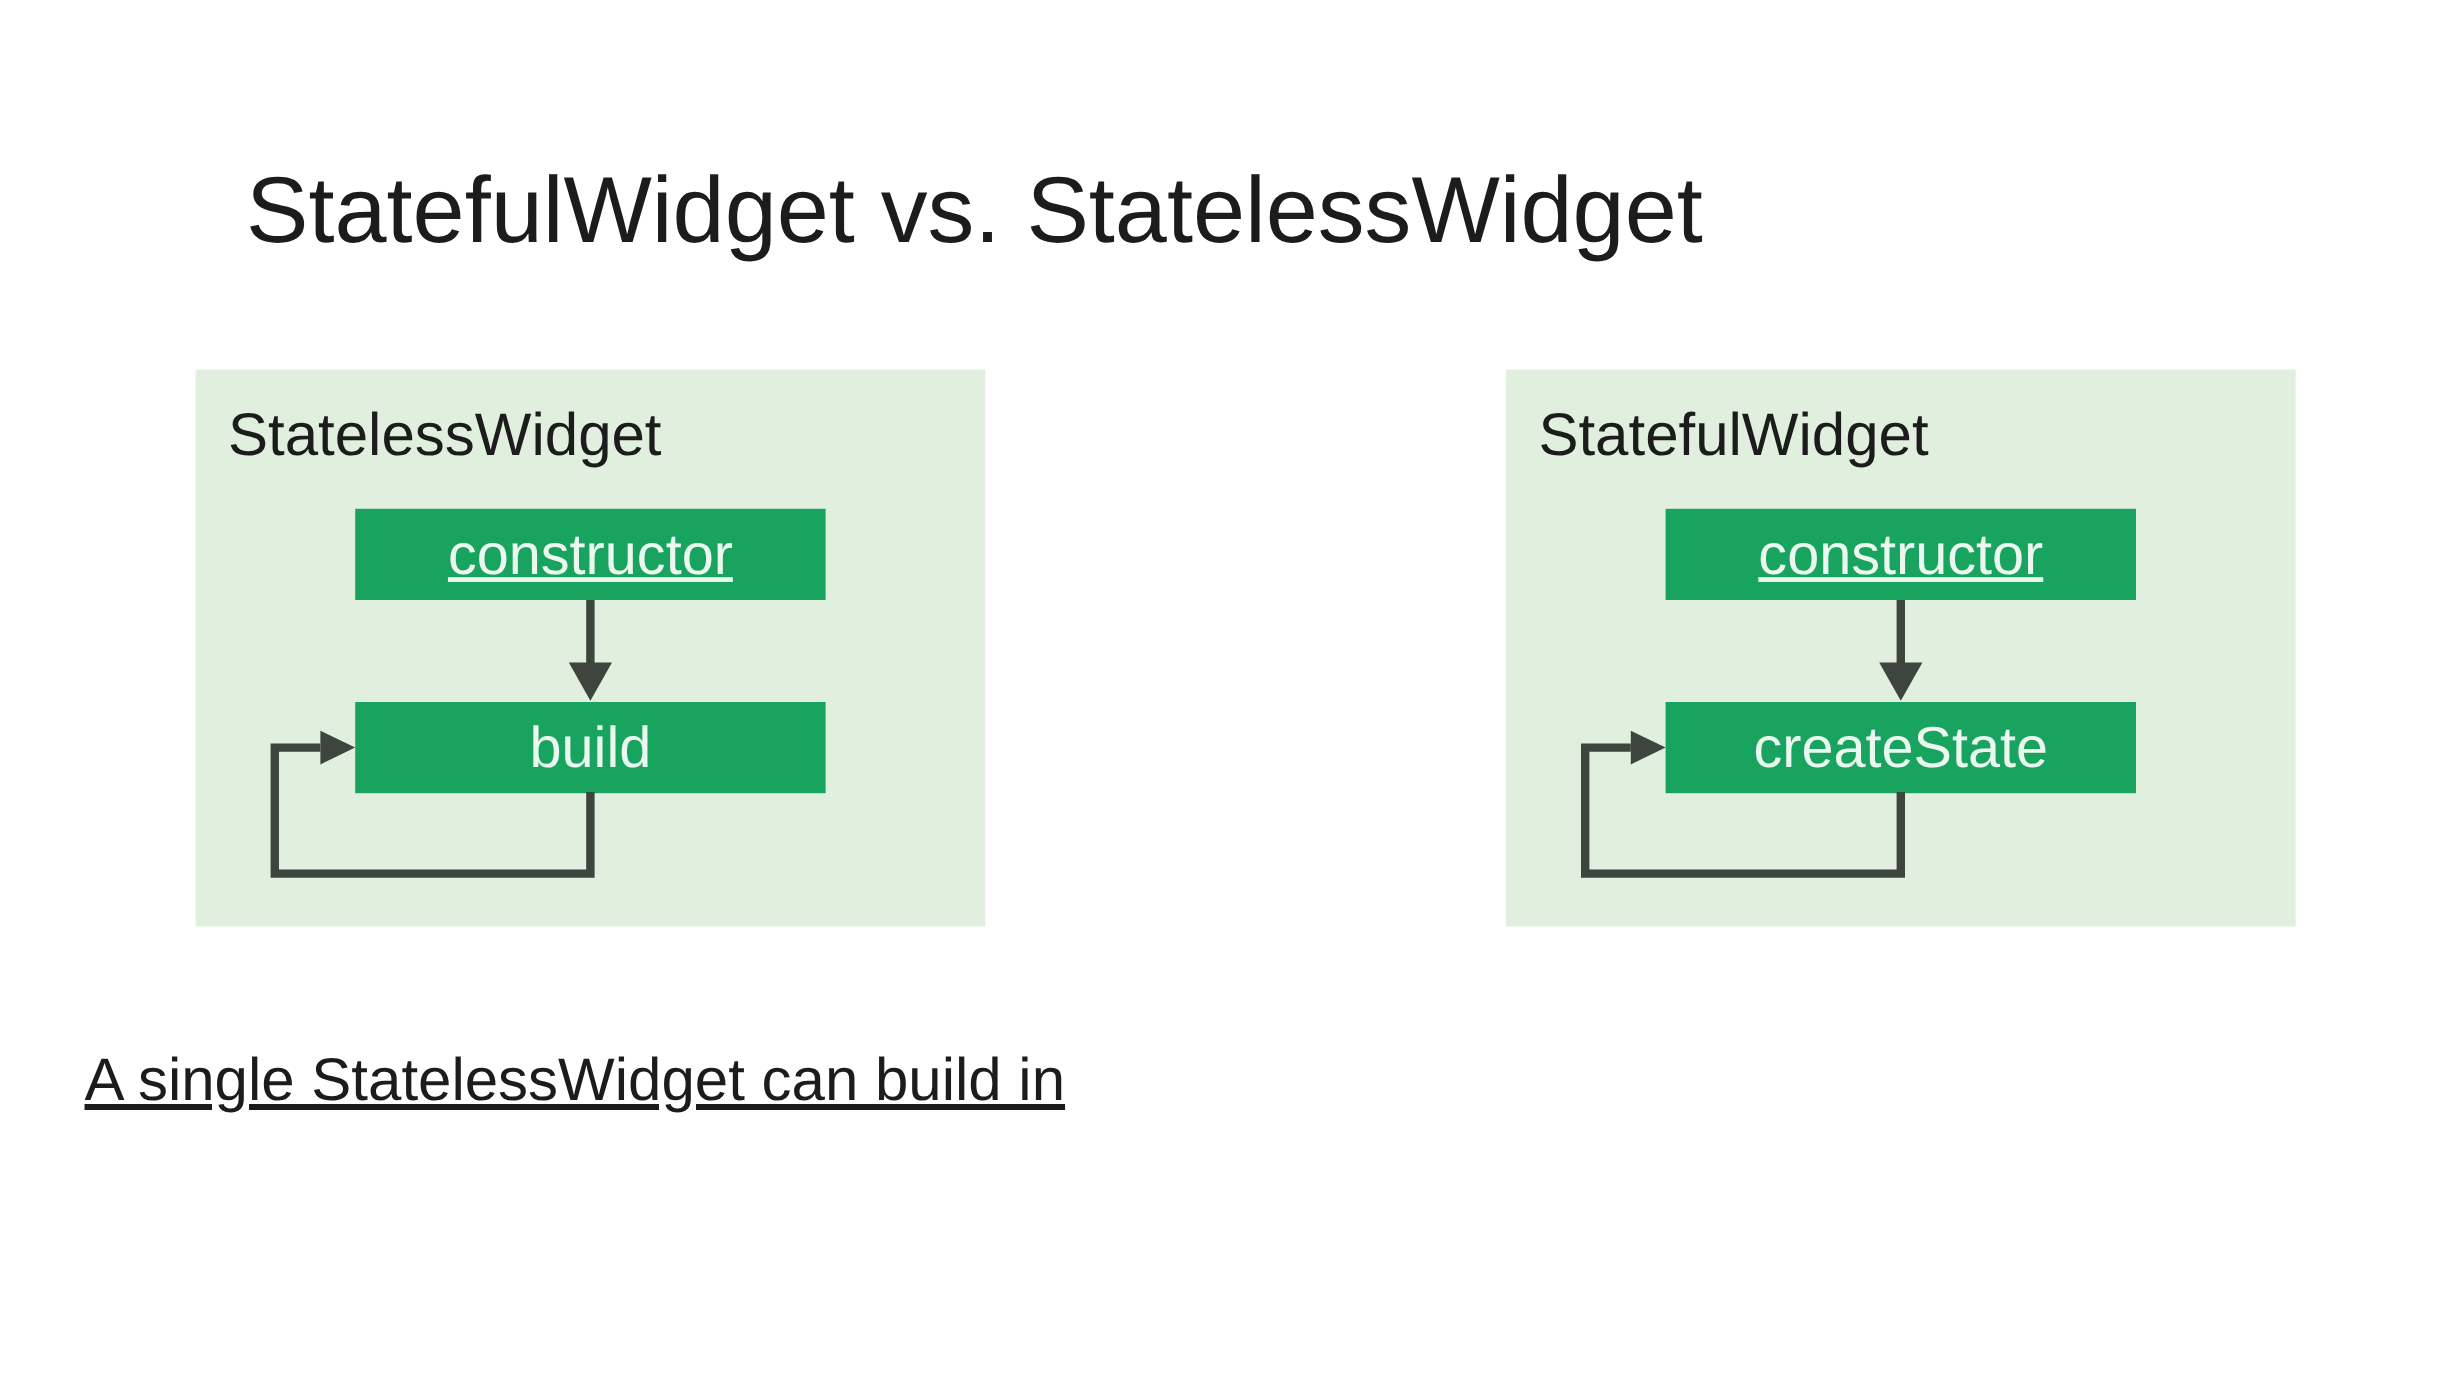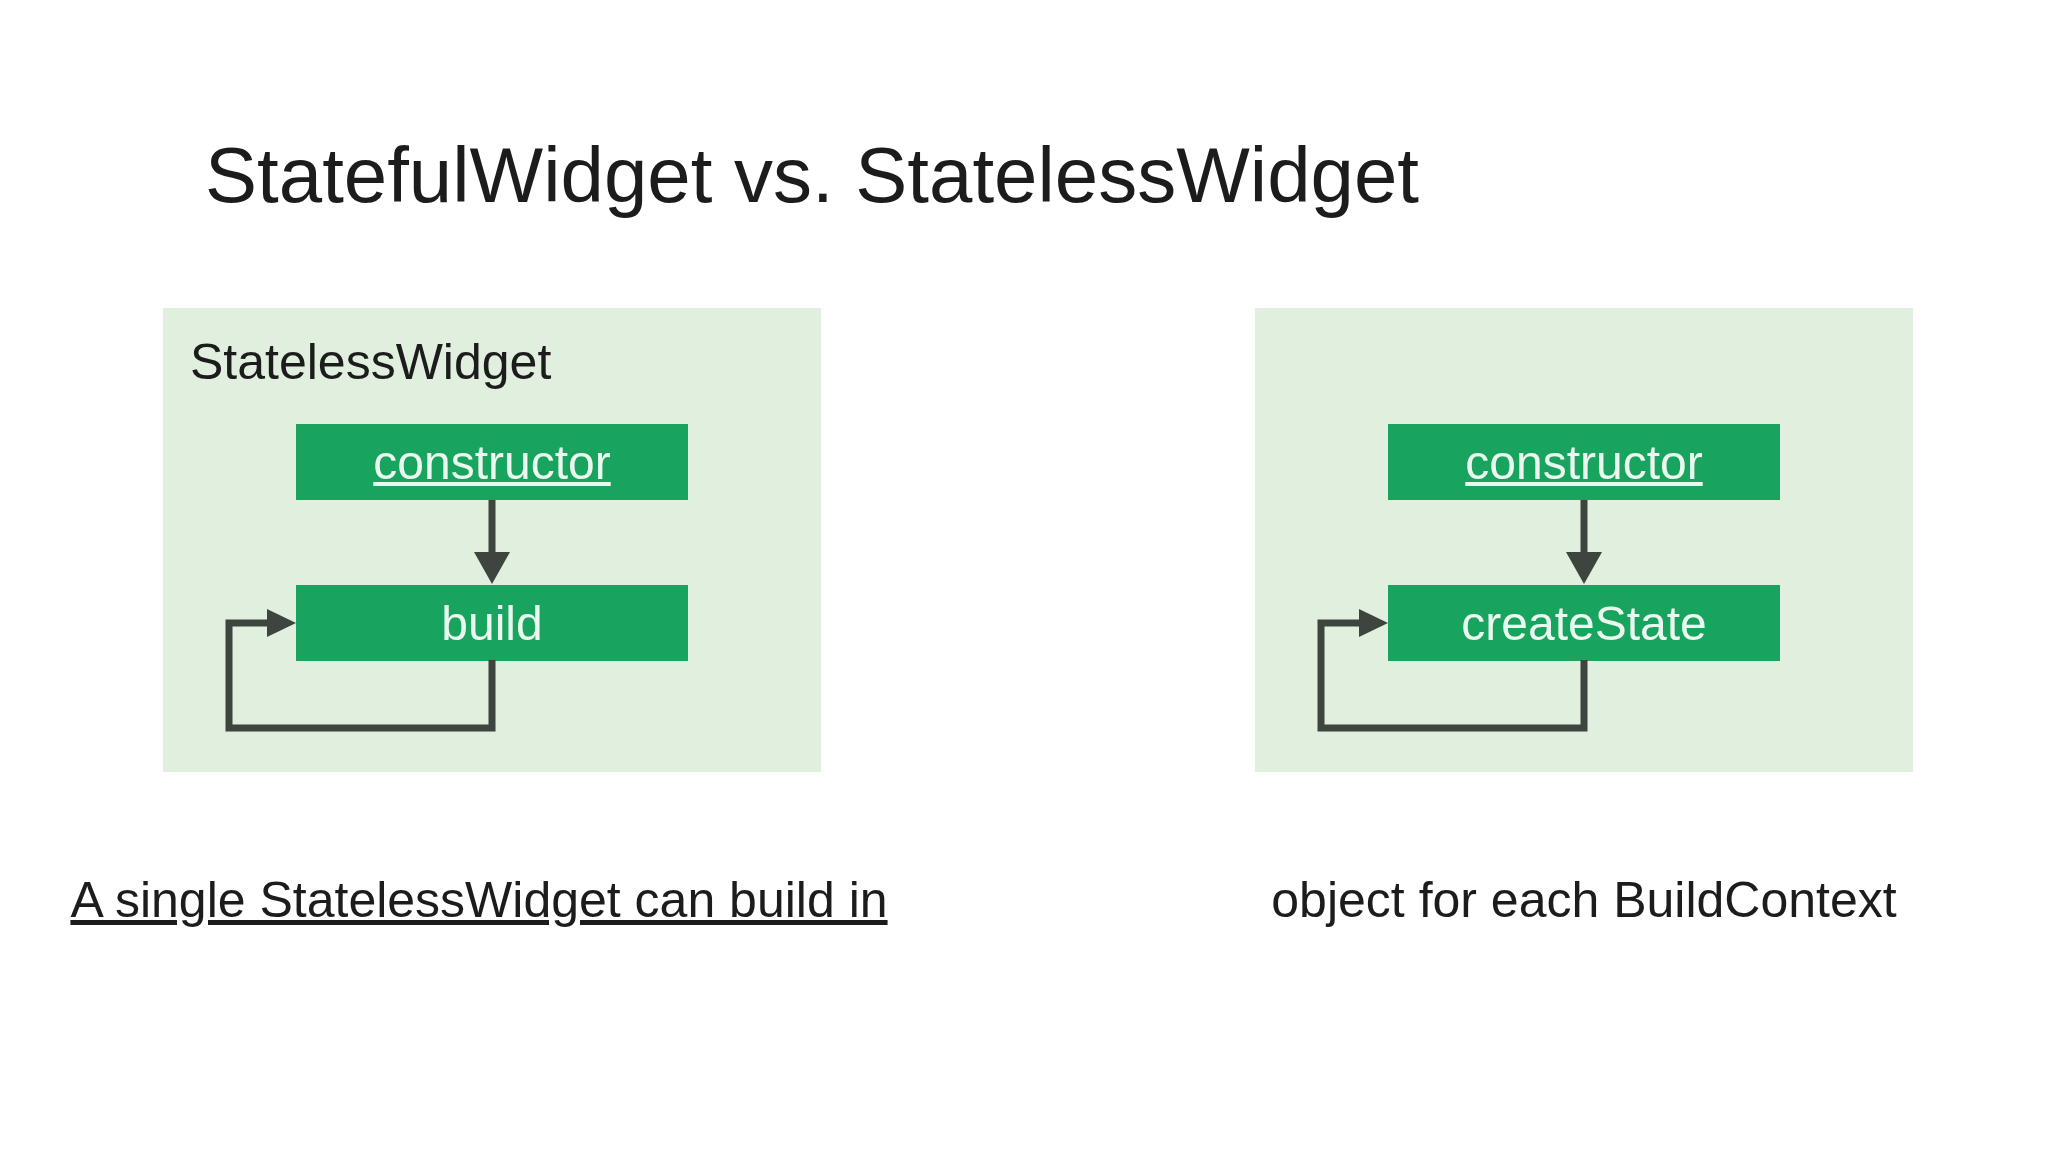--- a/index.html
+++ b/index.html
@@ -91,30 +91,30 @@
     <polygon class="arrow-head" points="2,52 38,52 20,84"></polygon>
   </svg>
   <div class="node box2">build</div>
   <svg class="loop-arrow" viewBox="0 0 290 130">
     <polyline class="arrow-line" points="273,52 273,120 10,120 10,15 48,15"></polyline>
     <polygon class="arrow-head" points="48,1 48,29 77,15"></polygon>
   </svg>
 </div>
 
 <div class="panel right">
+  <div class="panel-label">StatefulWidget</div>
   <div class="node box1">constructor</div>
   <svg class="down-arrow" viewBox="0 0 40 86">
     <line class="arrow-line" x1="20" y1="0" x2="20" y2="56"></line>
     <polygon class="arrow-head" points="2,52 38,52 20,84"></polygon>
   </svg>
   <div class="node box2">createState</div>
   <svg class="loop-arrow" viewBox="0 0 290 130">
     <polyline class="arrow-line" points="273,52 273,120 10,120 10,15 48,15"></polyline>
     <polygon class="arrow-head" points="48,1 48,29 77,15"></polygon>
   </svg>
 </div>
 
 <div class="caption left">
   <div>A single StatelessWidget can build in</div>
 </div>
 <div class="caption right">
-  <div>object for each BuildContext</div>
 </div>
 
 </body></html>

